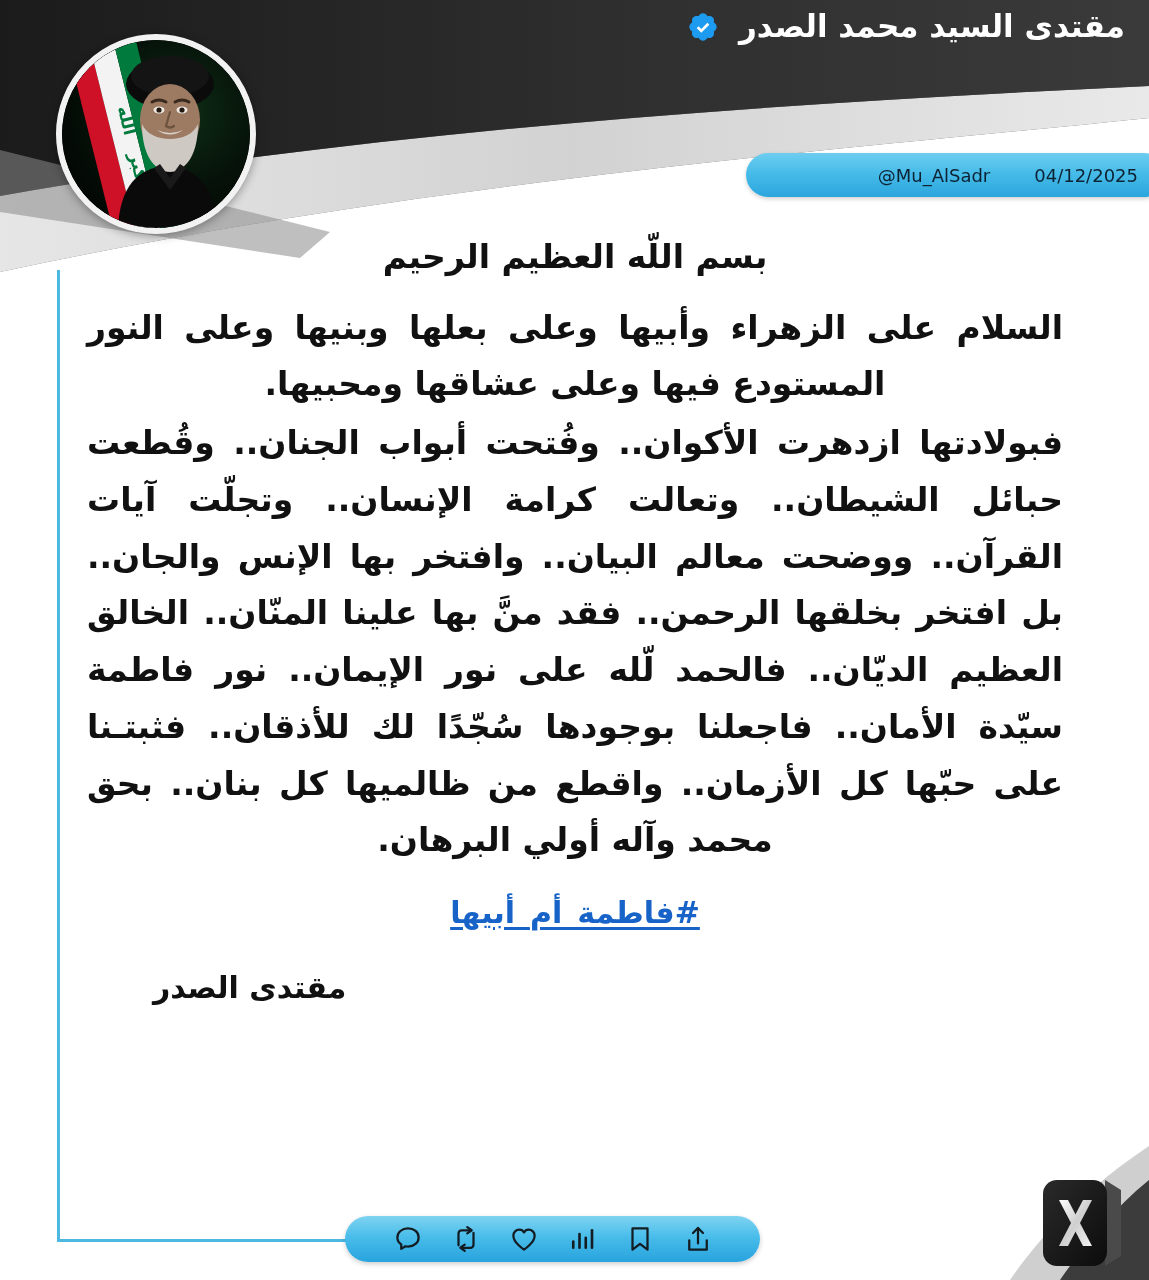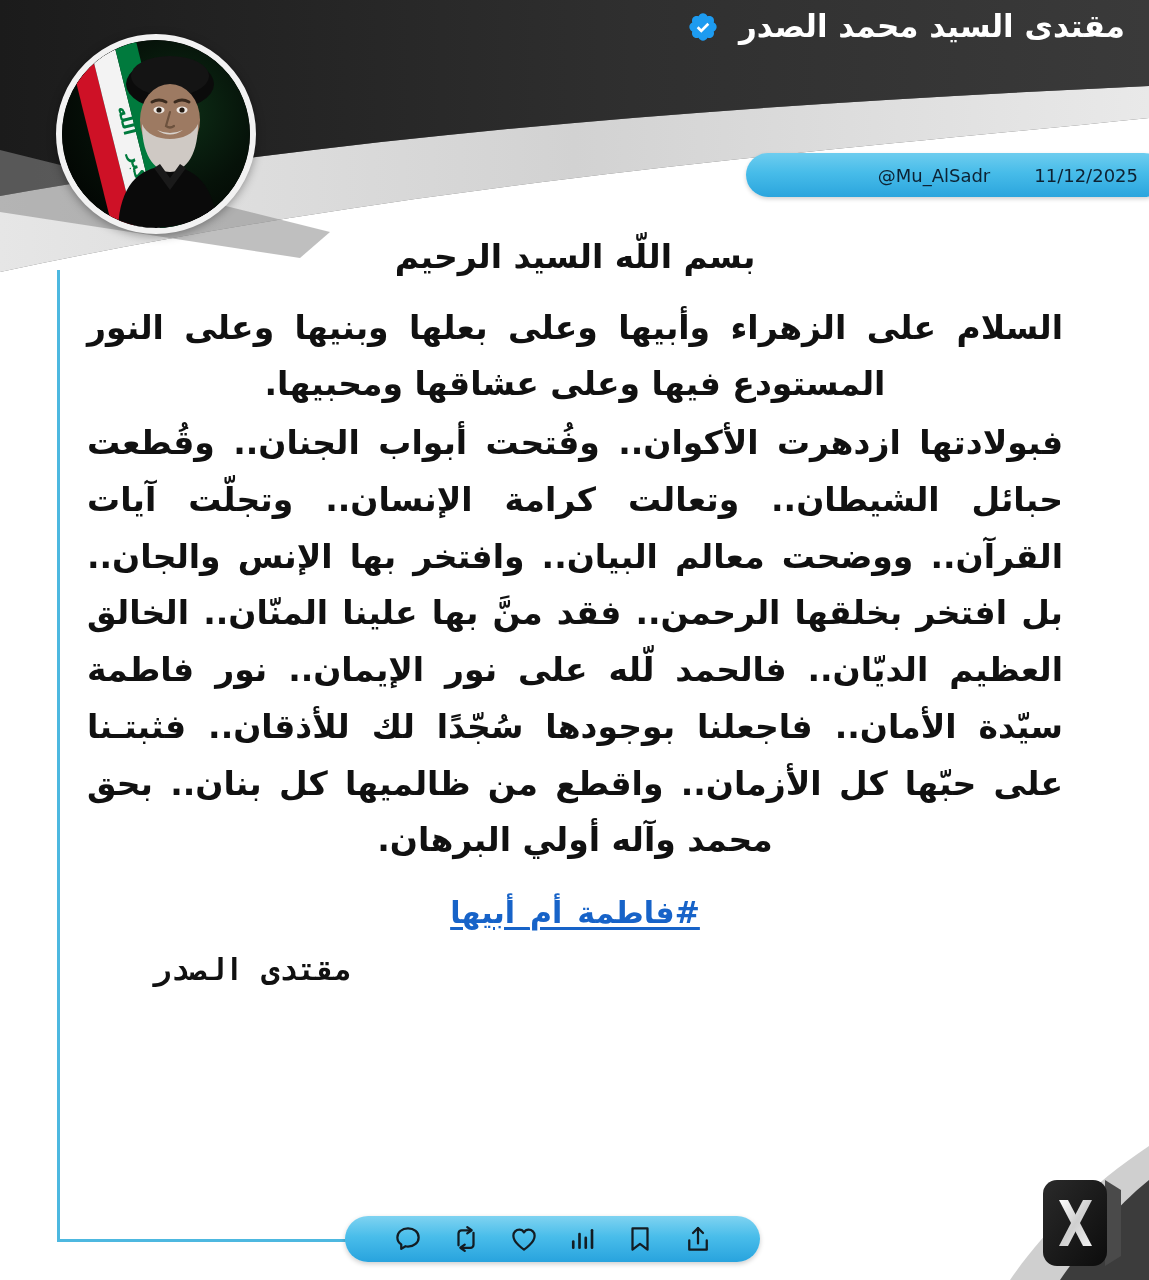--- a/index.html
+++ b/index.html
@@ -155,27 +155,26 @@
   .hashtag {
     margin-top: 26px;
     text-align: center;
     font-size: 30px;
     font-weight: bold;
     color: #1763c8;
     text-decoration: underline;
     text-underline-offset: 4px;
   }
   .signature {
-    margin-top: 22px;
+    margin-top: 40px;
     text-align: left;
     padding-left: 78px;
     font-size: 30px;
     font-weight: bold;
     color: #111111;
-    font-family: Liberation Mono, monospace;
   }
 
   
   .action-pill {
     position: absolute;
     left: 345px;
     top: 1216px;
     width: 415px;
     height: 46px;
     border-radius: 23px;
@@ -306,29 +305,29 @@
         <path d="M113 62 q7 -4 14 0" stroke="#3a2a1e" stroke-width="3" fill="none" stroke-linecap="round"></path>
 
         <path d="M108 72 l-4 14 q4 3 8 0" stroke="#6d523e" stroke-width="2.2" fill="none" stroke-linecap="round"></path>
 
         <path d="M92 128 l16 22 l16 -22 l-6 -4 l-10 14 l-10 -14 Z" fill="#1a1a1a"></path>
       </g>
     </svg>
   </div>
 
   <div class="date-pill">
-    <span class="date-text">11/12/2025</span>
+    <span class="date-text">04/12/2025</span>
     <span class="handle-text">@Mu_AlSadr</span>
   </div>
 
   <div class="frame-vline"></div>
   <div class="frame-hline"></div>
 
   <div class="content">
-    <div class="basmala">بسم اللّه السيد الرحيم</div>
+    <div class="basmala">بسم اللّه العظيم الرحيم</div>
 
     <div class="body-text">
       <p class="body-para center-last">السلام على الزهراء وأبيها وعلى بعلها وبنيها وعلى النور المستودع فيها وعلى عشاقها ومحبيها.</p>
       <p class="body-para center-last">فبولادتها ازدهرت الأكوان.. وفُتحت أبواب الجنان.. وقُطعت حبائل الشيطان.. وتعالت كرامة الإنسان.. وتجلّت آيات القرآن.. ووضحت معالم البيان.. وافتخر بها الإنس والجان.. بل افتخر بخلقها الرحمن.. فقد منَّ بها علينا المنّان.. الخالق العظيم الديّان.. فالحمد لّله على نور الإيمان.. نور فاطمة سيّدة الأمان.. فاجعلنا بوجودها سُجّدًا لك للأذقان.. فثبتـنا على حبّها كل الأزمان.. واقطع من ظالميها كل بنان.. بحق محمد وآله أولي البرهان.</p>
     </div>
 
     <div class="hashtag">#فاطمة_أم_أبيها</div>
     <div class="signature">مقتدى الصدر</div>
   </div>
 

